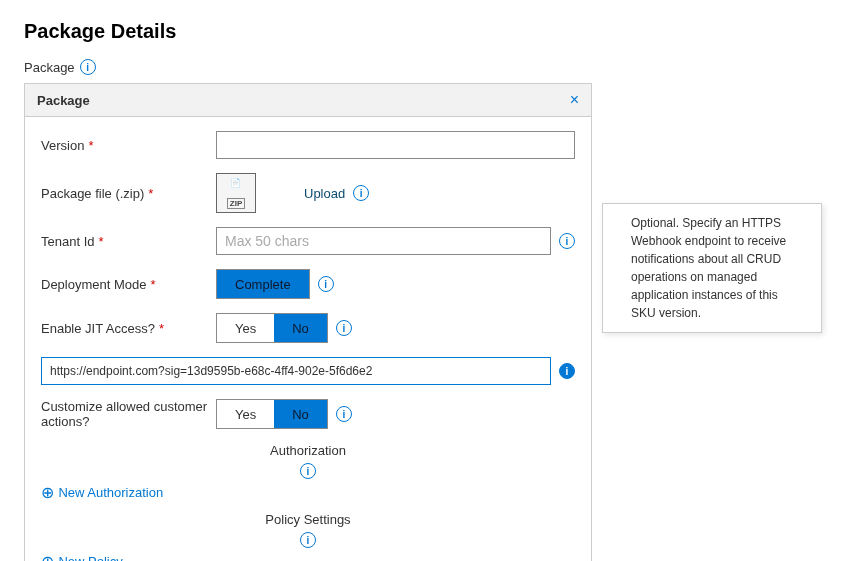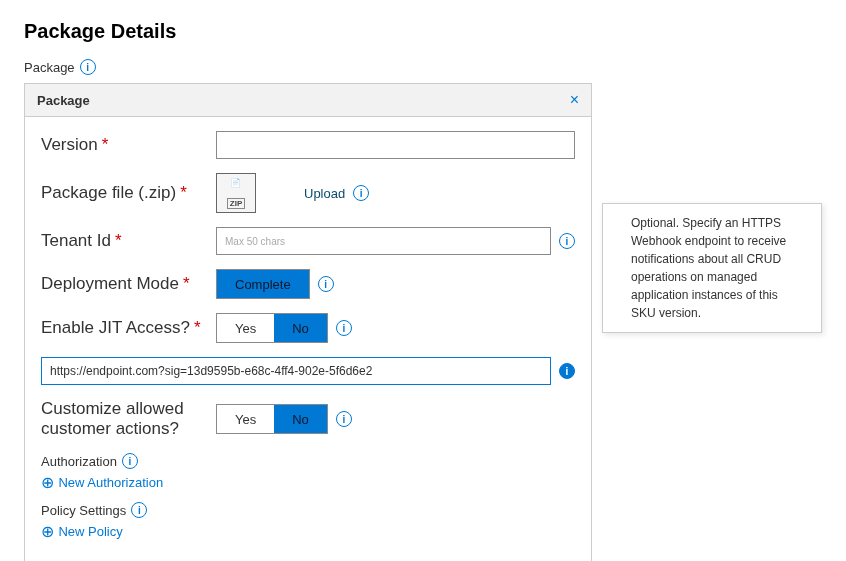--- a/index.html
+++ b/index.html
@@ -74,35 +74,35 @@
     }
     .form-row {
       display: flex;
       align-items: center;
       margin-bottom: 14px;
       position: relative;
     }
     .form-label {
       width: 175px;
       flex-shrink: 0;
-      font-size: 17px;
+      font-size: 13px;
       color: #333;
       display: flex;
       align-items: flex-start;
       gap: 4px;
     }
     .required-star {
       color: #c00;
     }
     .form-control {
       flex: 1;
       height: 28px;
       border: 1px solid #8a8a8a;
       padding: 0 8px;
-      font-size: 10px;
+      font-size: 14px;
       color: #333;
       outline: none;
     }
     .form-control::placeholder {
       color: #aaa;
     }
     .row-info {
       margin-left: 8px;
       flex-shrink: 0;
     }
@@ -168,20 +168,21 @@
       margin-bottom: 8px;
     }
     .sub-section-title {
       font-size: 13px;
       color: #333;
       display: flex;
       align-items: center;
       gap: 5px;
       margin-bottom: 4px;
       font-weight: 400;
+      flex-direction: column;
     }
     .add-link {
       color: #0078d4;
       cursor: pointer;
       font-size: 13px;
       display: flex;
       align-items: center;
       gap: 4px;
       text-decoration: none;
       margin-bottom: 10px;

